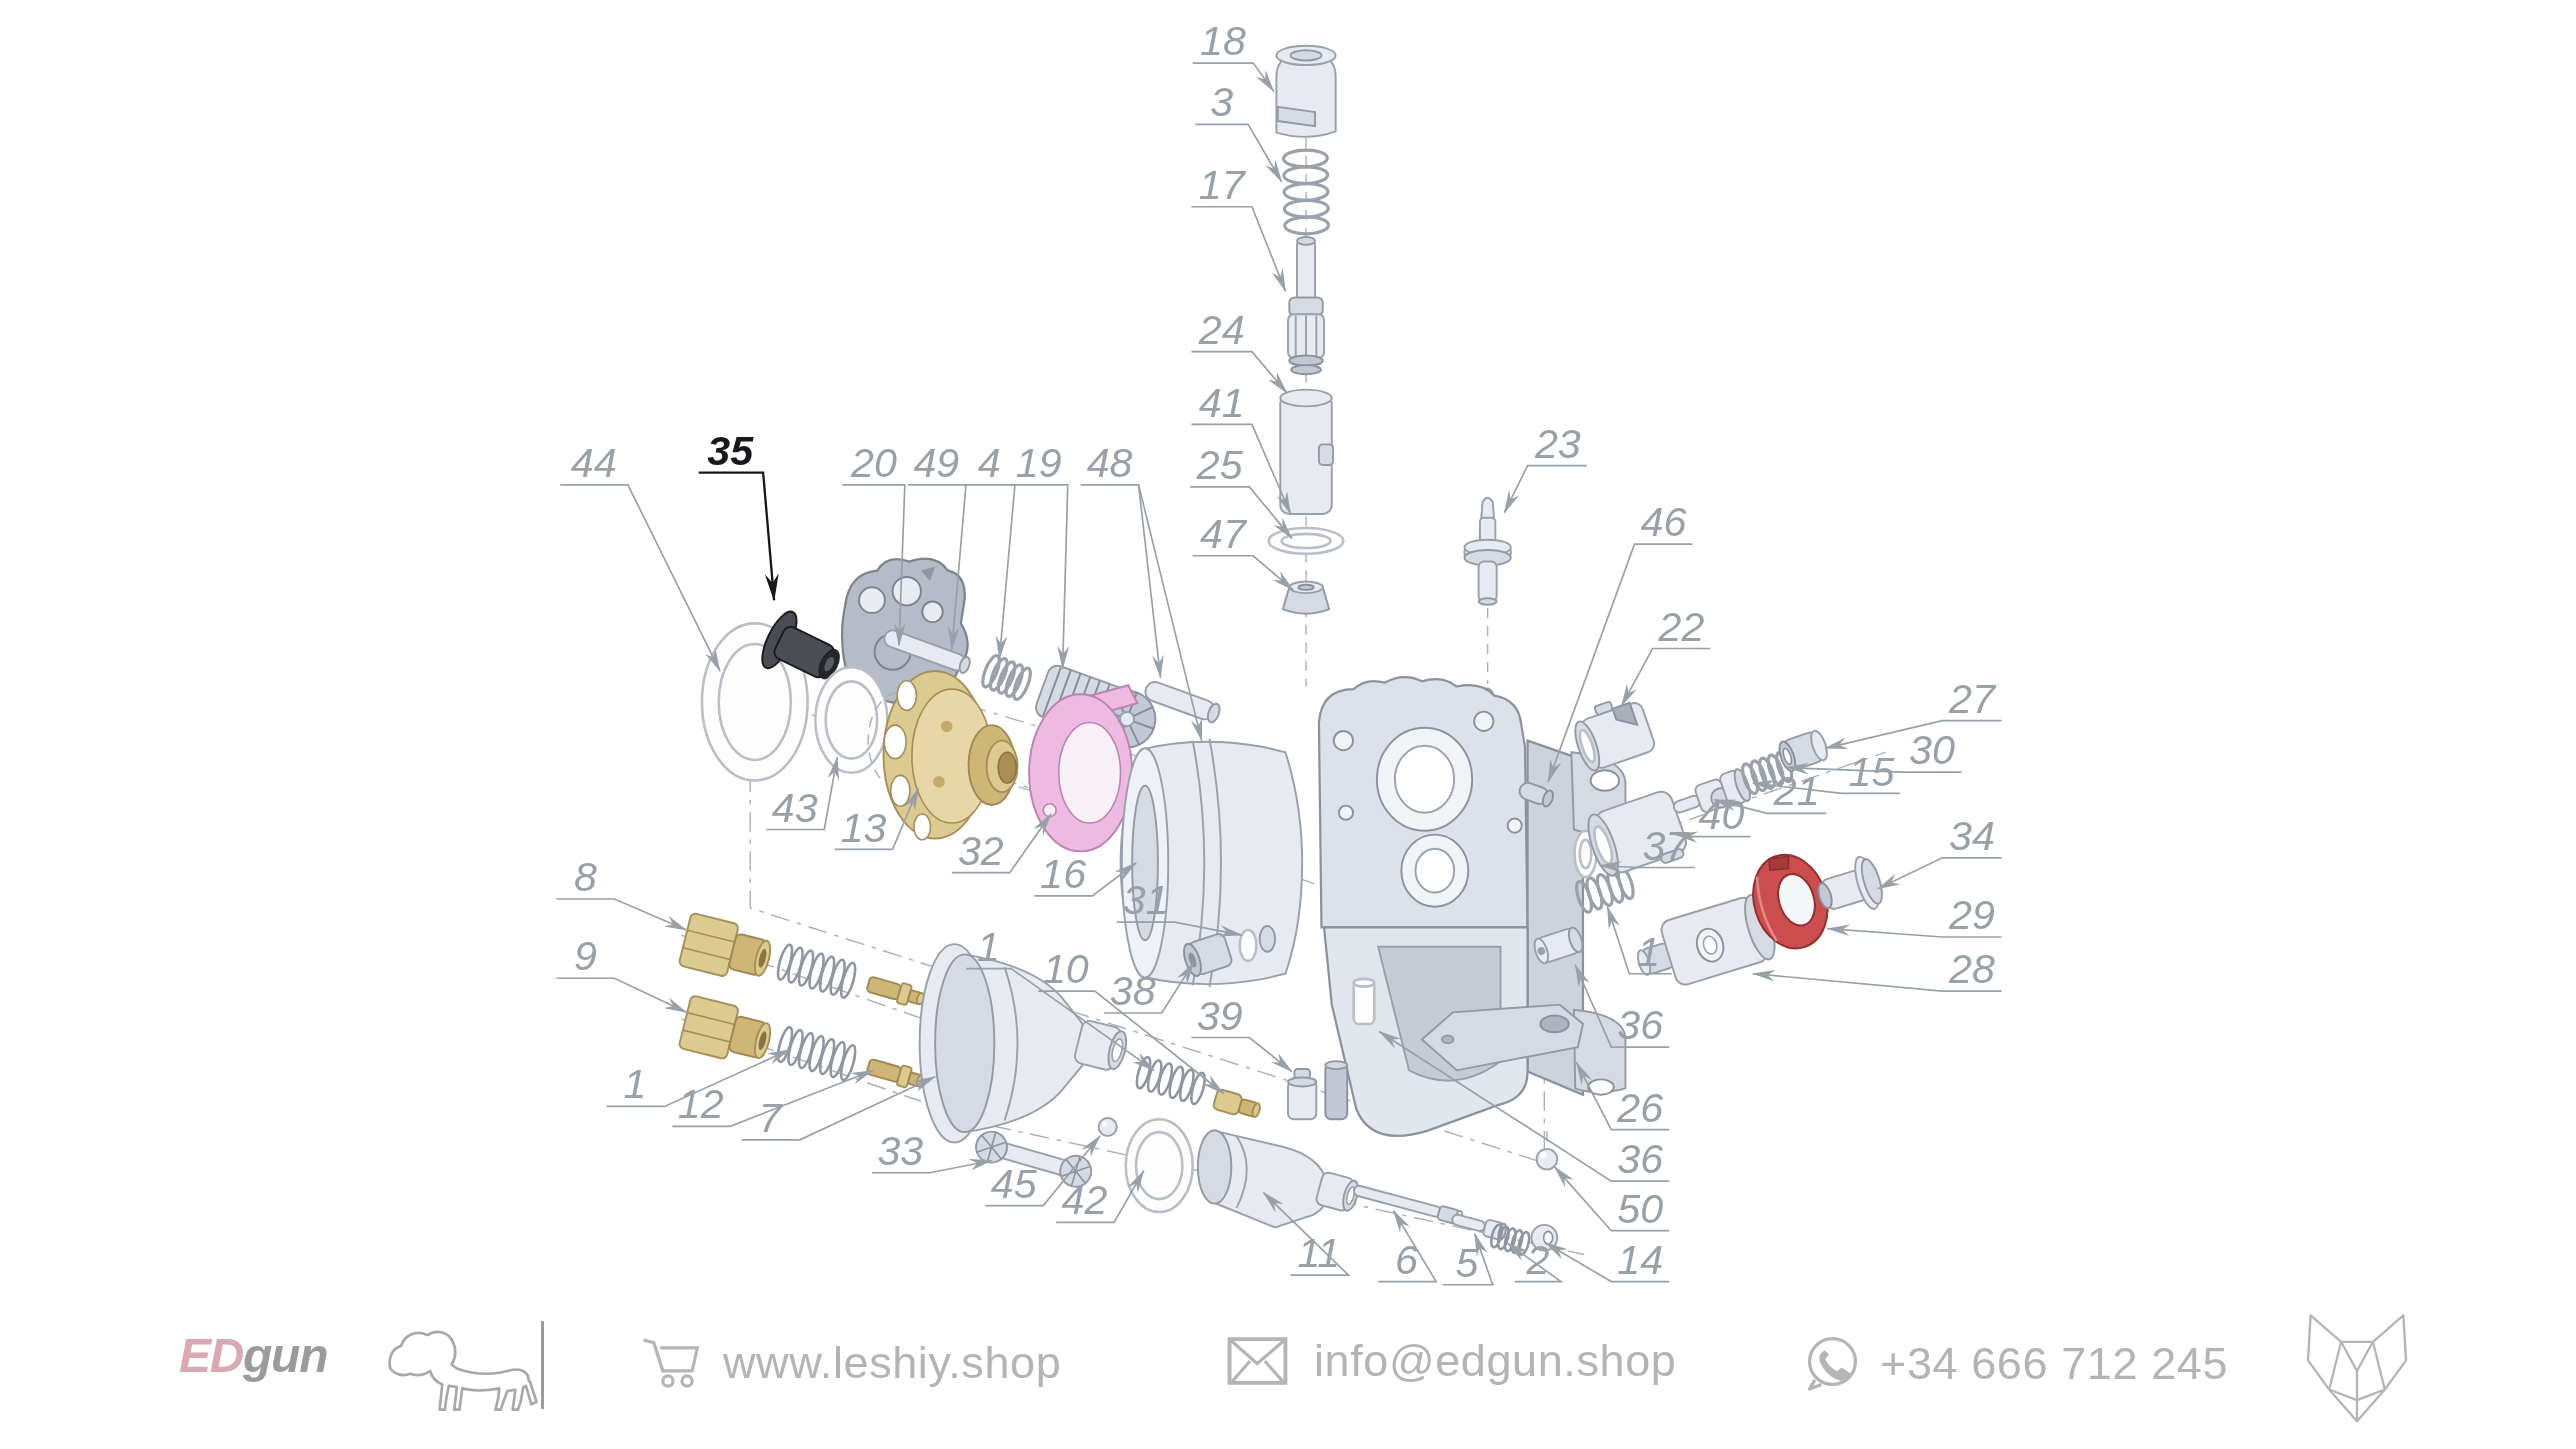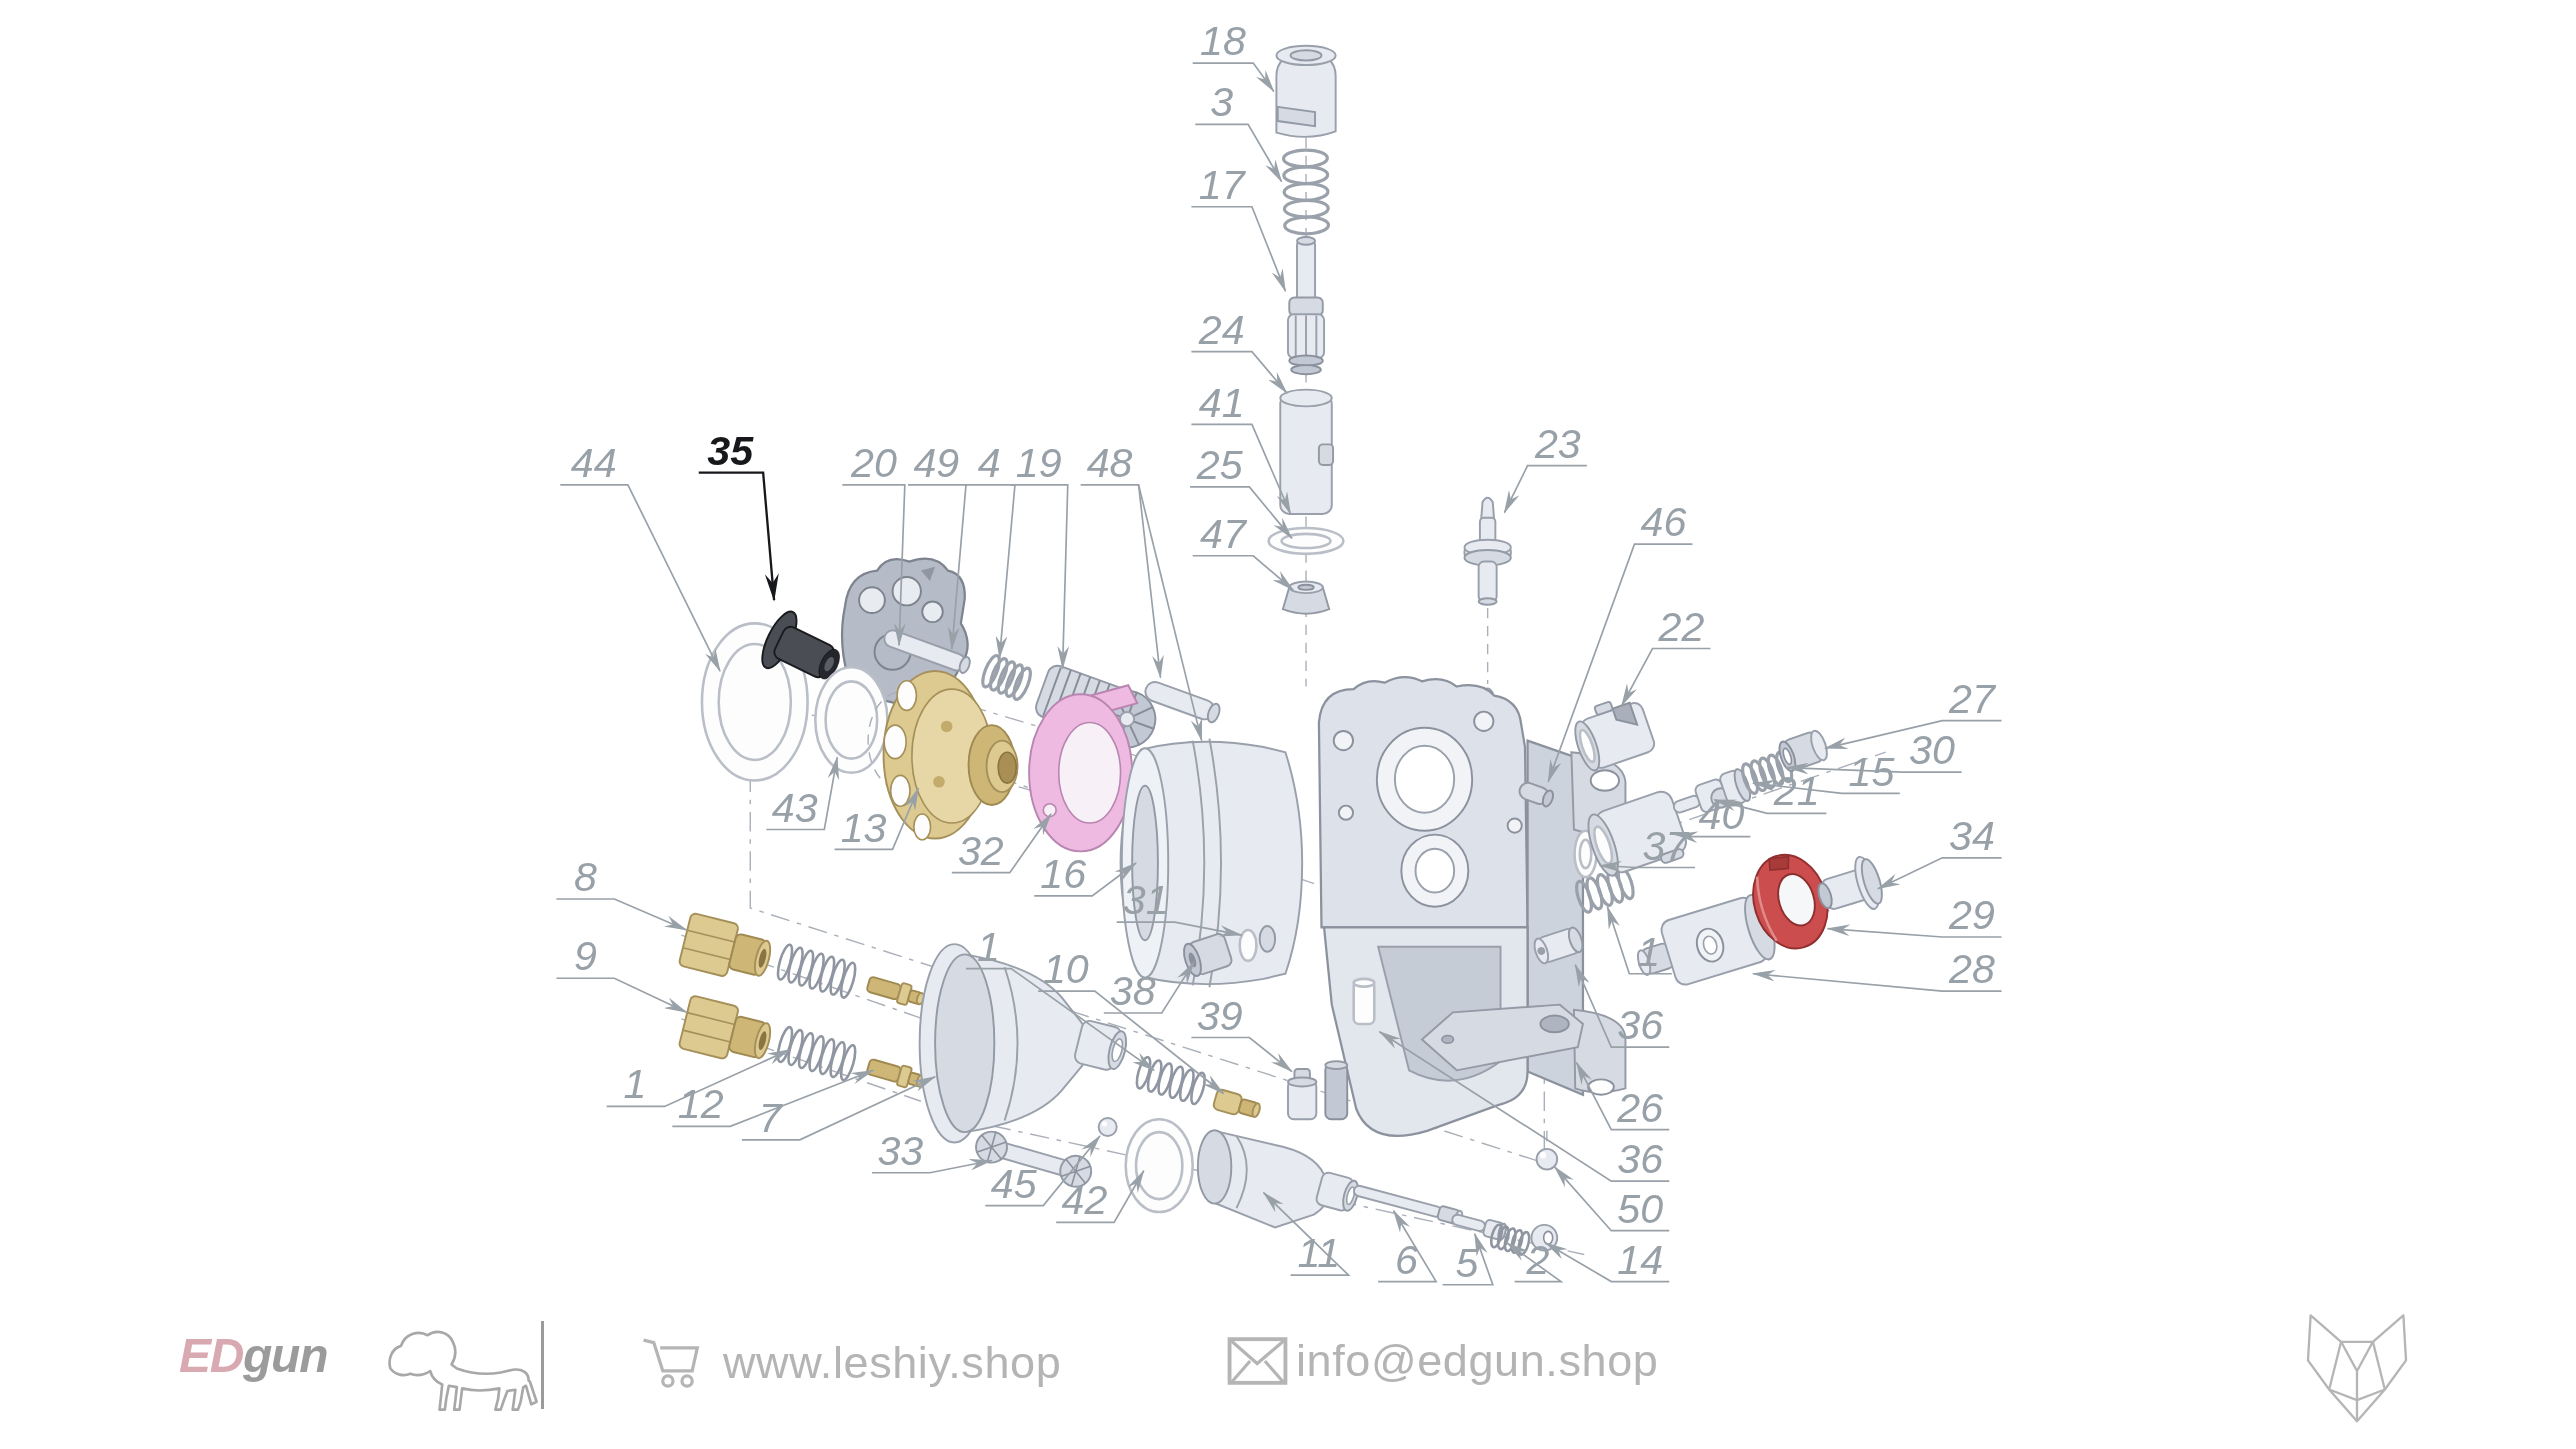--- a/index.html
+++ b/index.html
@@ -574,23 +574,31 @@
     <circle cx="72" cy="74" r="8" fill="none" stroke="#b5b5b5" stroke-width="5"></circle>
   </svg>
   <div class="contact-text" style="margin-left:18px">www.leshiy.shop</div>
 </div>
 
 <div class="footer-item" style="left:1227px;top:1334px">
   <svg width="61" height="54" viewBox="0 0 95 80">
     <rect x="4" y="6" width="87" height="68" fill="none" stroke="#b5b5b5" stroke-width="6"></rect>
     <path d="M6,8 L47,44 L89,8 M8,72 L36,40 M87,72 L59,40" fill="none" stroke="#b5b5b5" stroke-width="5"></path>
   </svg>
-  <div class="contact-text" style="margin-left:8px">info@edgun.shop</div>
+  <div class="contact-text" style="margin-left:26px">info@edgun.shop</div>
 </div>
 
+<div class="footer-item" style="left:1803px;top:1334px">
+  <svg width="59" height="59" viewBox="0 0 90 90">
+    <circle cx="45" cy="42" r="35" fill="none" stroke="#b5b5b5" stroke-width="5"></circle>
+    <path d="M18,70 L10,84 L28,77" fill="none" stroke="#b5b5b5" stroke-width="5" stroke-linejoin="round"></path>
+    <path d="M33,25 c-9,4 -10,13 -5,22 c6,12 17,21 28,24 c10,2 15,-3 16,-11 l-13,-9 -7,6 c-8,-4 -15,-12 -18,-19 l6,-7 -7,-6 z" fill="#b5b5b5"></path>
+  </svg>
+  <div class="contact-text" style="margin-left:18px">+34 666 712 245</div>
+</div>
 
 <svg width="106" height="126" viewBox="0 0 160 190" style="position:absolute;left:2304px;top:1302px">
   <g fill="none" stroke="#b5b5b5" stroke-width="3.5" stroke-linejoin="round">
     <path d="M10,20 L56,60 L104,60 L150,20 L154,88 L122,132 L80,180 L38,132 L6,88 Z"></path>
     <path d="M56,60 L38,132 M104,60 L122,132"></path>
     <path d="M56,60 L80,104 L104,60 M80,104 L80,180"></path>
     <path d="M38,132 L80,148 L122,132"></path>
   </g>
 </svg>
 

